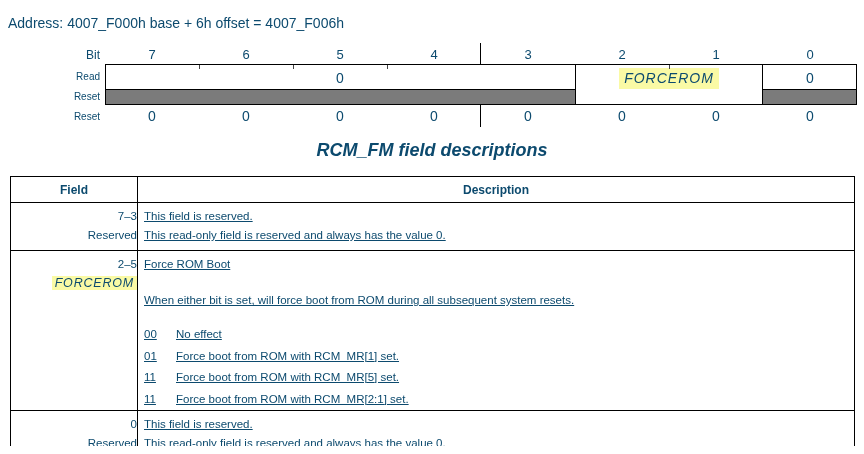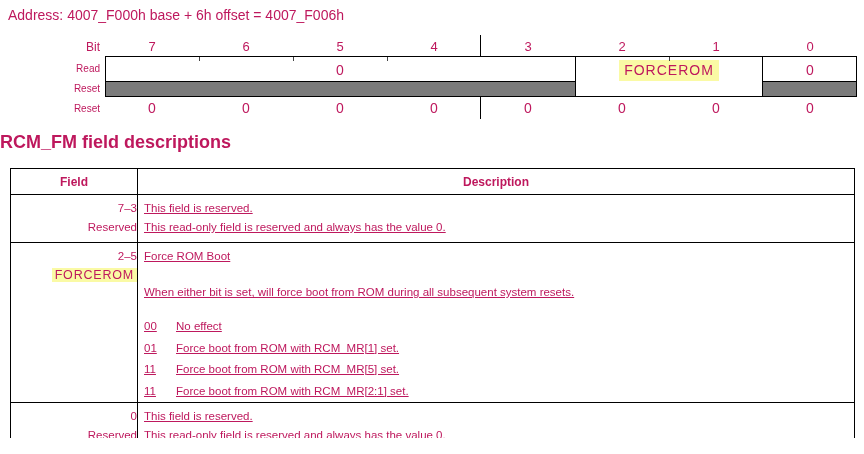--- a/index.html
+++ b/index.html
@@ -1,19 +1,19 @@
 <!DOCTYPE html>
 <html style="--gray: #7b7b7b; --hl: #fafaa5;"><head>
 <meta charset="utf-8">
 <style>
   * { margin:0; padding:0; box-sizing:border-box; }
   html,body { background:#fff; }
   .page {
     position:relative; width:864px; height:438px; background:#fff;
-    font-family:"Liberation Sans", sans-serif; color:#be185d; overflow:hidden;
+    font-family:"Liberation Sans", sans-serif; color:#0c4a6e; overflow:hidden;margin-top:8px;
   }
 
   
   .address { position:absolute; left:8px; top:7px; font-size:14px; }
 
   
   .rowlabel { position:absolute; width:100px; text-align:right; font-size:10px; line-height:16px; }
   .lbl-bit   { top:39px; font-size:12px; }
   .lbl-read  { top:61px; }
   .lbl-write { top:81px; }
@@ -36,32 +36,32 @@
 
   .readzero { position:absolute; top:60px; font-size:14px; line-height:20px; text-align:center; }
   .readzero-high { left:105px; width:470px; }
   .readzero-low  { left:763px; width:94px; }
 
   .forcerom-cell {
     position:absolute; left:575px; top:56px; width:188px; height:41px;
     background:#fff; border:1.5px solid #000;
     display:flex; justify-content:center; align-items:flex-start; padding-top:3px;
   }
-  .hl { background:var(--hl,#fafaa0); }
+  .hl { background:var(--hl,#fafaa0);font-style:italic; }
   .forcerom-cell .hl { font-size:14px; line-height:21px; padding:0 5px; letter-spacing:1px; }
 
   .tick-top { position:absolute; top:57px; width:1px; height:4px; background:#444; }
   .tt1 { left:199px; } .tt2 { left:293px; } .tt3 { left:387px; } .tt4 { left:669px; }
   .nibble-tick { position:absolute; left:480px; width:1px; background:#000; }
   .nib-above { top:35px; height:21px; }
   .nib-below { top:97px; height:22px; }
 
   
-  .tbl-title { position:absolute; top:132px; left:0; width:864px; text-align:left;
-               font-size:18px; font-weight:bold; }
+  .tbl-title { position:absolute; top:132px; left:0; width:864px; text-align:center;
+               font-size:18px; font-weight:bold;font-style:italic; }
 
   
   table.desc { position:absolute; left:10px; top:168px; width:845px;
                border-collapse:collapse; table-layout:fixed; }
   table.desc col.c1 { width:127px; }
   table.desc th, table.desc td { border:1px solid #000; vertical-align:top; }
   table.desc { border:1.5px solid #000; }
   table.desc thead th { border-bottom:1.5px solid #000; border-top:1.5px solid #000;
                         font-size:12px; font-weight:bold; text-align:center;
                         height:26px; vertical-align:middle; }

